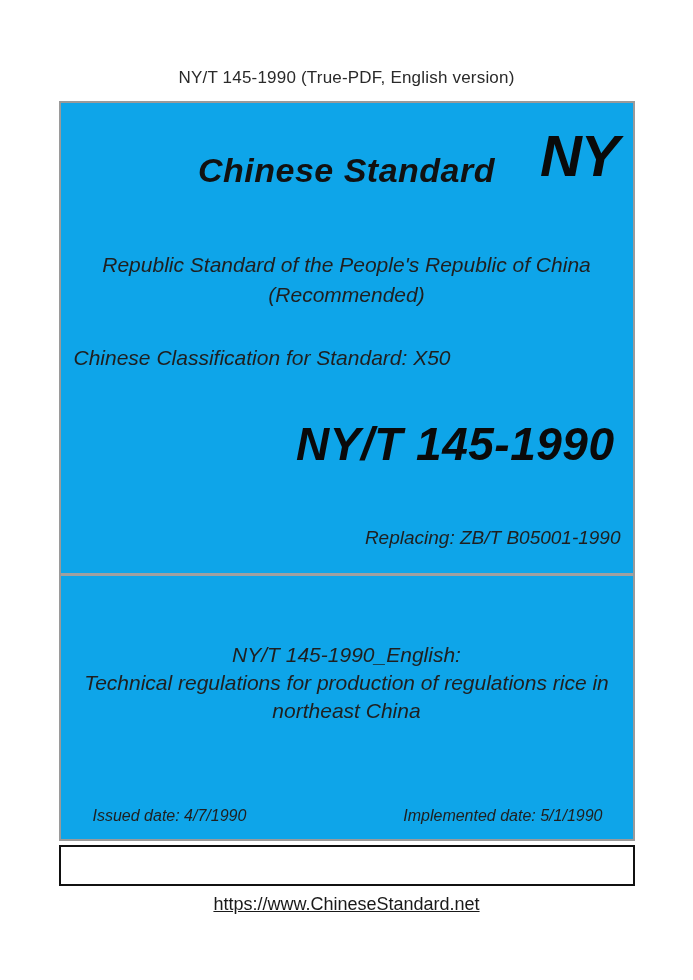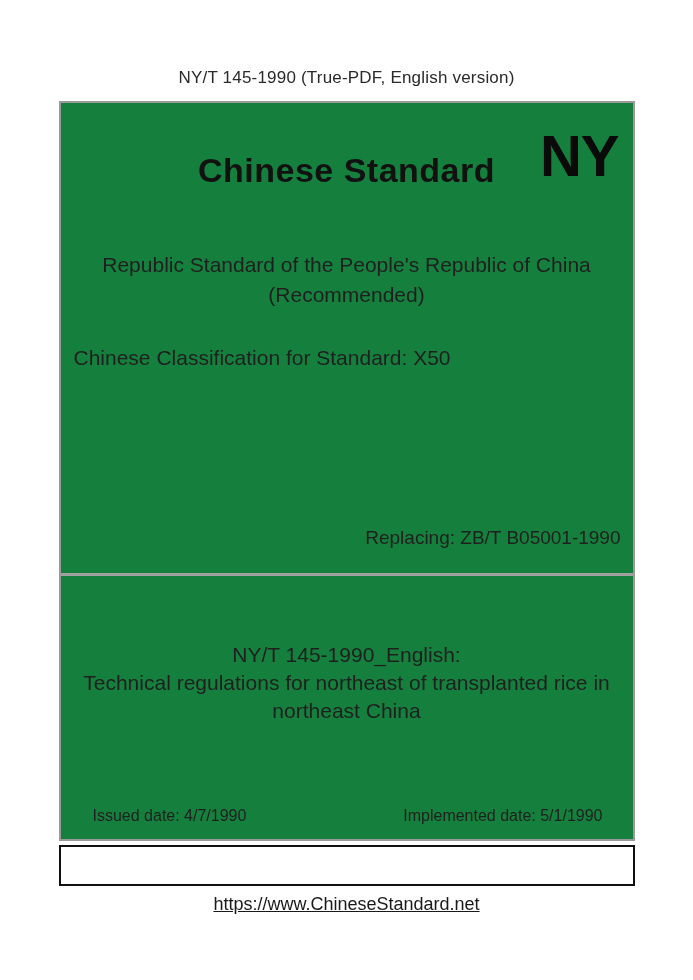--- a/index.html
+++ b/index.html
@@ -22,21 +22,22 @@
     font-size: 17px;
     color: #2a2a2a;
     letter-spacing: 0.2px;
   }
   .main-box {
     position: relative;
     width: 576px;
     height: 740px;
     margin: 13px auto 0 auto;
     border: 2px solid #9a9a9a;
-    background: #15803d;
+    background: #0ea5e9;
+    font-style: italic;
   }
   .brand-title {
     position: absolute;
     top: 48px;
     left: 0;
     width: 100%;
     text-align: center;
     font-size: 34px;
     font-weight: bold;
     color: #111111;
@@ -145,28 +146,29 @@
     <div class="brand-title">Chinese Standard</div>
 
     <div class="brand-code">NY</div>
 
     <div class="subtitle-1">Republic Standard of the People's Republic of China</div>
 
     <div class="subtitle-2">(Recommended)</div>
 
     <div class="classification">Chinese Classification for Standard: X50</div>
 
+    <div class="std-number">NY/T 145-1990</div>
 
     <div class="replacing">Replacing: ZB/T B05001-1990</div>
 
     <div class="divider"></div>
 
     <div class="title-block">
       <div>NY/T 145-1990_English:</div>
-      <div>Technical regulations for northeast of transplanted rice in</div>
+      <div>Technical regulations for production of regulations rice in</div>
       <div>northeast China</div>
     </div>
 
     <div class="dates-row">
       <span>Issued date: 4/7/1990</span>
       <span>Implemented date: 5/1/1990</span>
     </div>
 
   </div>
 

